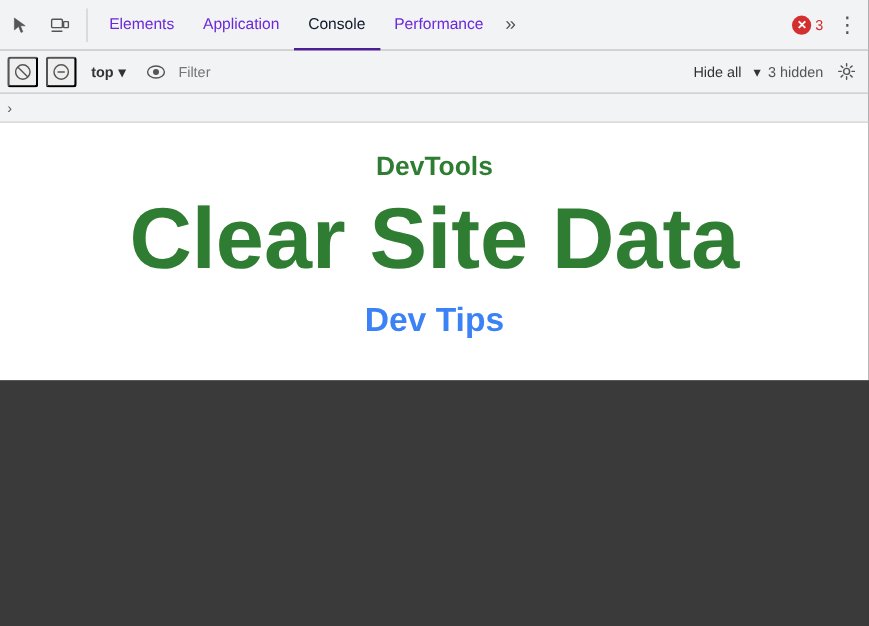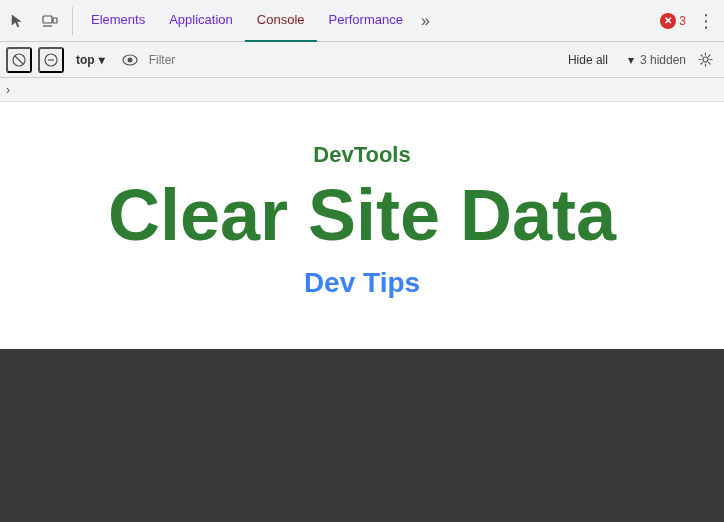--- a/index.html
+++ b/index.html
@@ -57,22 +57,22 @@
       height: 42px;
       display: flex;
       align-items: center;
       font-size: 13px;
       color: #6d28d9;
       cursor: pointer;
       border-bottom: 2px solid transparent;
       white-space: nowrap;
     }
     .tab-item.active {
-      color: #7f1d1d;
-      border-bottom: 2px solid #0f766e;
+      color: #0f172a;
+      border-bottom: 2px solid #4c1d95;
     }
 
     .tab-overflow {
       display: flex;
       align-items: center;
       padding: 0 6px;
       cursor: pointer;
       color: #555;
     }
 
@@ -174,21 +174,21 @@
     .toolbar2-right {
       display: flex;
       align-items: center;
       gap: 6px;
       margin-left: auto;
     }
 
     .hide-all-btn {
       display: flex;
       align-items: center;
-      gap: 20px;
+      gap: 10px;
       font-size: 12px;
       color: #333;
       cursor: pointer;
     }
 
     .hidden-count {
       font-size: 12px;
       color: #555;
     }
 
@@ -224,21 +224,21 @@
       display: flex;
       flex-direction: column;
       height: calc(522px - 102px - 24px);
     }
 
     .white-panel {
       background: white;
       display: flex;
       align-items: center;
       justify-content: center;
-      padding: 40px 20px;
+      padding: 24px 20px;
       flex: 0 0 auto;
     }
 
     .panel-inner {
       text-align: center;
     }
 
     .devtools-label {
       font-size: 22px;
       font-weight: bold;

